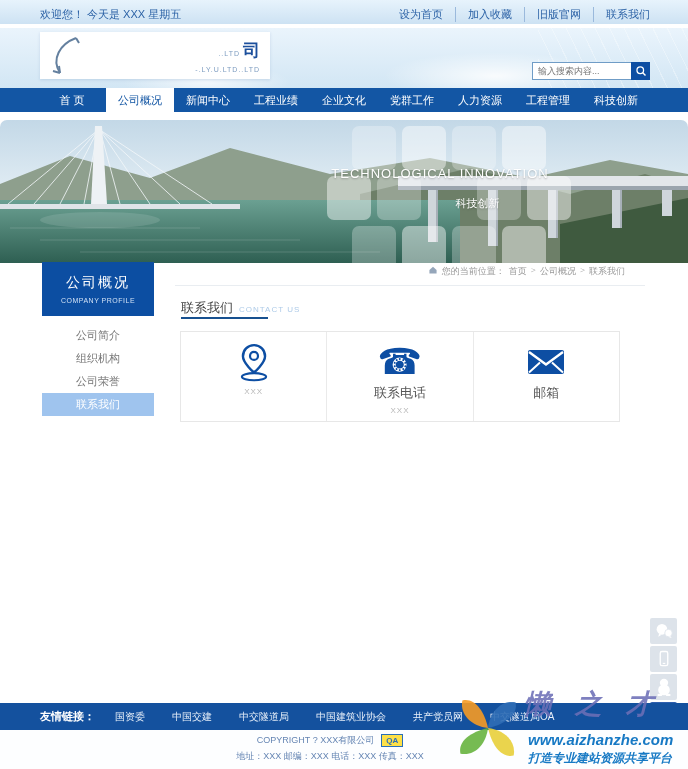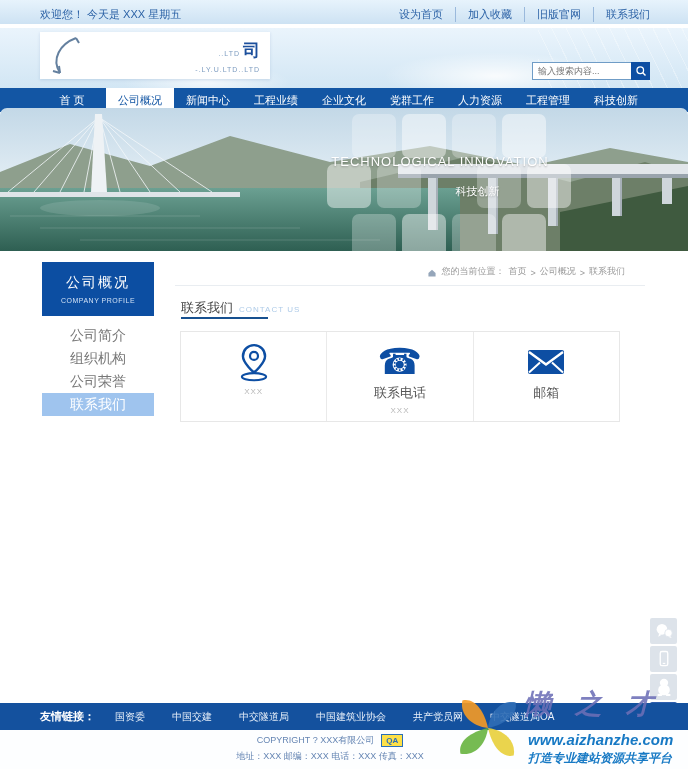--- a/index.html
+++ b/index.html
@@ -37,40 +37,40 @@
   .searchbtn{width:19px;height:18px;background:#0d4ea3;border:none;display:flex;align-items:center;
              justify-content:center;cursor:pointer;padding:0;}
 
   
   .nav{position:absolute;left:0;top:88px;width:100%;height:24px;background:#1356a4;
        display:flex;padding-left:38px;box-sizing:border-box;}
   .nav-item{width:68px;text-align:center;line-height:24px;font-size:11px;color:#fff;cursor:pointer;}
   .nav-item.active{background:#fff;color:#1356a4;}
 
   
-  .banner{position:absolute;left:0;top:108px;width:688px;height:181px;overflow:hidden;border-radius:7px;}
+  .banner{position:absolute;left:0;top:120px;width:688px;height:181px;overflow:hidden;border-radius:7px;}
   .sq{position:absolute;width:44px;height:44px;border-radius:7px;background:rgba(255,255,255,.28);}
   .sq.b{background:rgba(255,255,255,.45);}
   .banner-en{position:absolute;left:330px;top:46px;width:220px;text-align:center;color:#fff;
              font-size:13px;letter-spacing:1px;text-shadow:0 1px 2px rgba(0,0,0,.25);}
   .banner-cn{position:absolute;left:430px;top:76px;width:95px;text-align:center;color:#fff;font-size:11px;
              text-shadow:0 1px 2px rgba(0,0,0,.25);}
 
   
   .side{position:absolute;left:42px;top:262px;width:112px;}
   .side-head{height:54px;background:#0c4ea2;color:#fff;text-align:center;}
   .side-title{padding-top:12px;font-size:14px;letter-spacing:2px;}
   .side-sub{font-size:7px;letter-spacing:.5px;margin-top:5px;color:#cfe0f5;}
   .side-menu{background:#fff;padding:8px 0 18px;}
-  .side-item{height:23px;line-height:23px;text-align:center;font-size:14px;color:#777;cursor:pointer;}
+  .side-item{height:23px;line-height:23px;text-align:center;font-size:11px;color:#777;cursor:pointer;}
   .side-item.active{background:#9fc4ee;color:#fff;}
 
   
   .crumb{position:absolute;right:63px;top:265px;font-size:9px;color:#999;display:flex;
-         align-items:flex-end;gap:4px;}
+         align-items:flex-start;gap:4px;font-family:Liberation Serif, serif;}
   .crumb-item{cursor:pointer;}
   .divider{position:absolute;left:175px;top:285px;width:470px;height:1px;background:#e9edf1;}
   .tabrow{position:absolute;left:181px;top:299px;display:flex;align-items:baseline;gap:6px;}
   .tab-cn{font-size:13px;color:#444;cursor:pointer;}
   .tab-en{font-size:8px;color:#aecbe8;letter-spacing:1px;}
   .tabline{position:absolute;left:181px;top:317px;width:87px;height:2px;background:#17508f;}
   .cards{position:absolute;left:180px;top:331px;width:440px;height:91px;border:1px solid #e7e7e7;
          display:flex;box-sizing:border-box;background:#fff;}
   .card{flex:1;text-align:center;padding-top:9px;}
   .card + .card{border-left:1px solid #eaeaea;}

